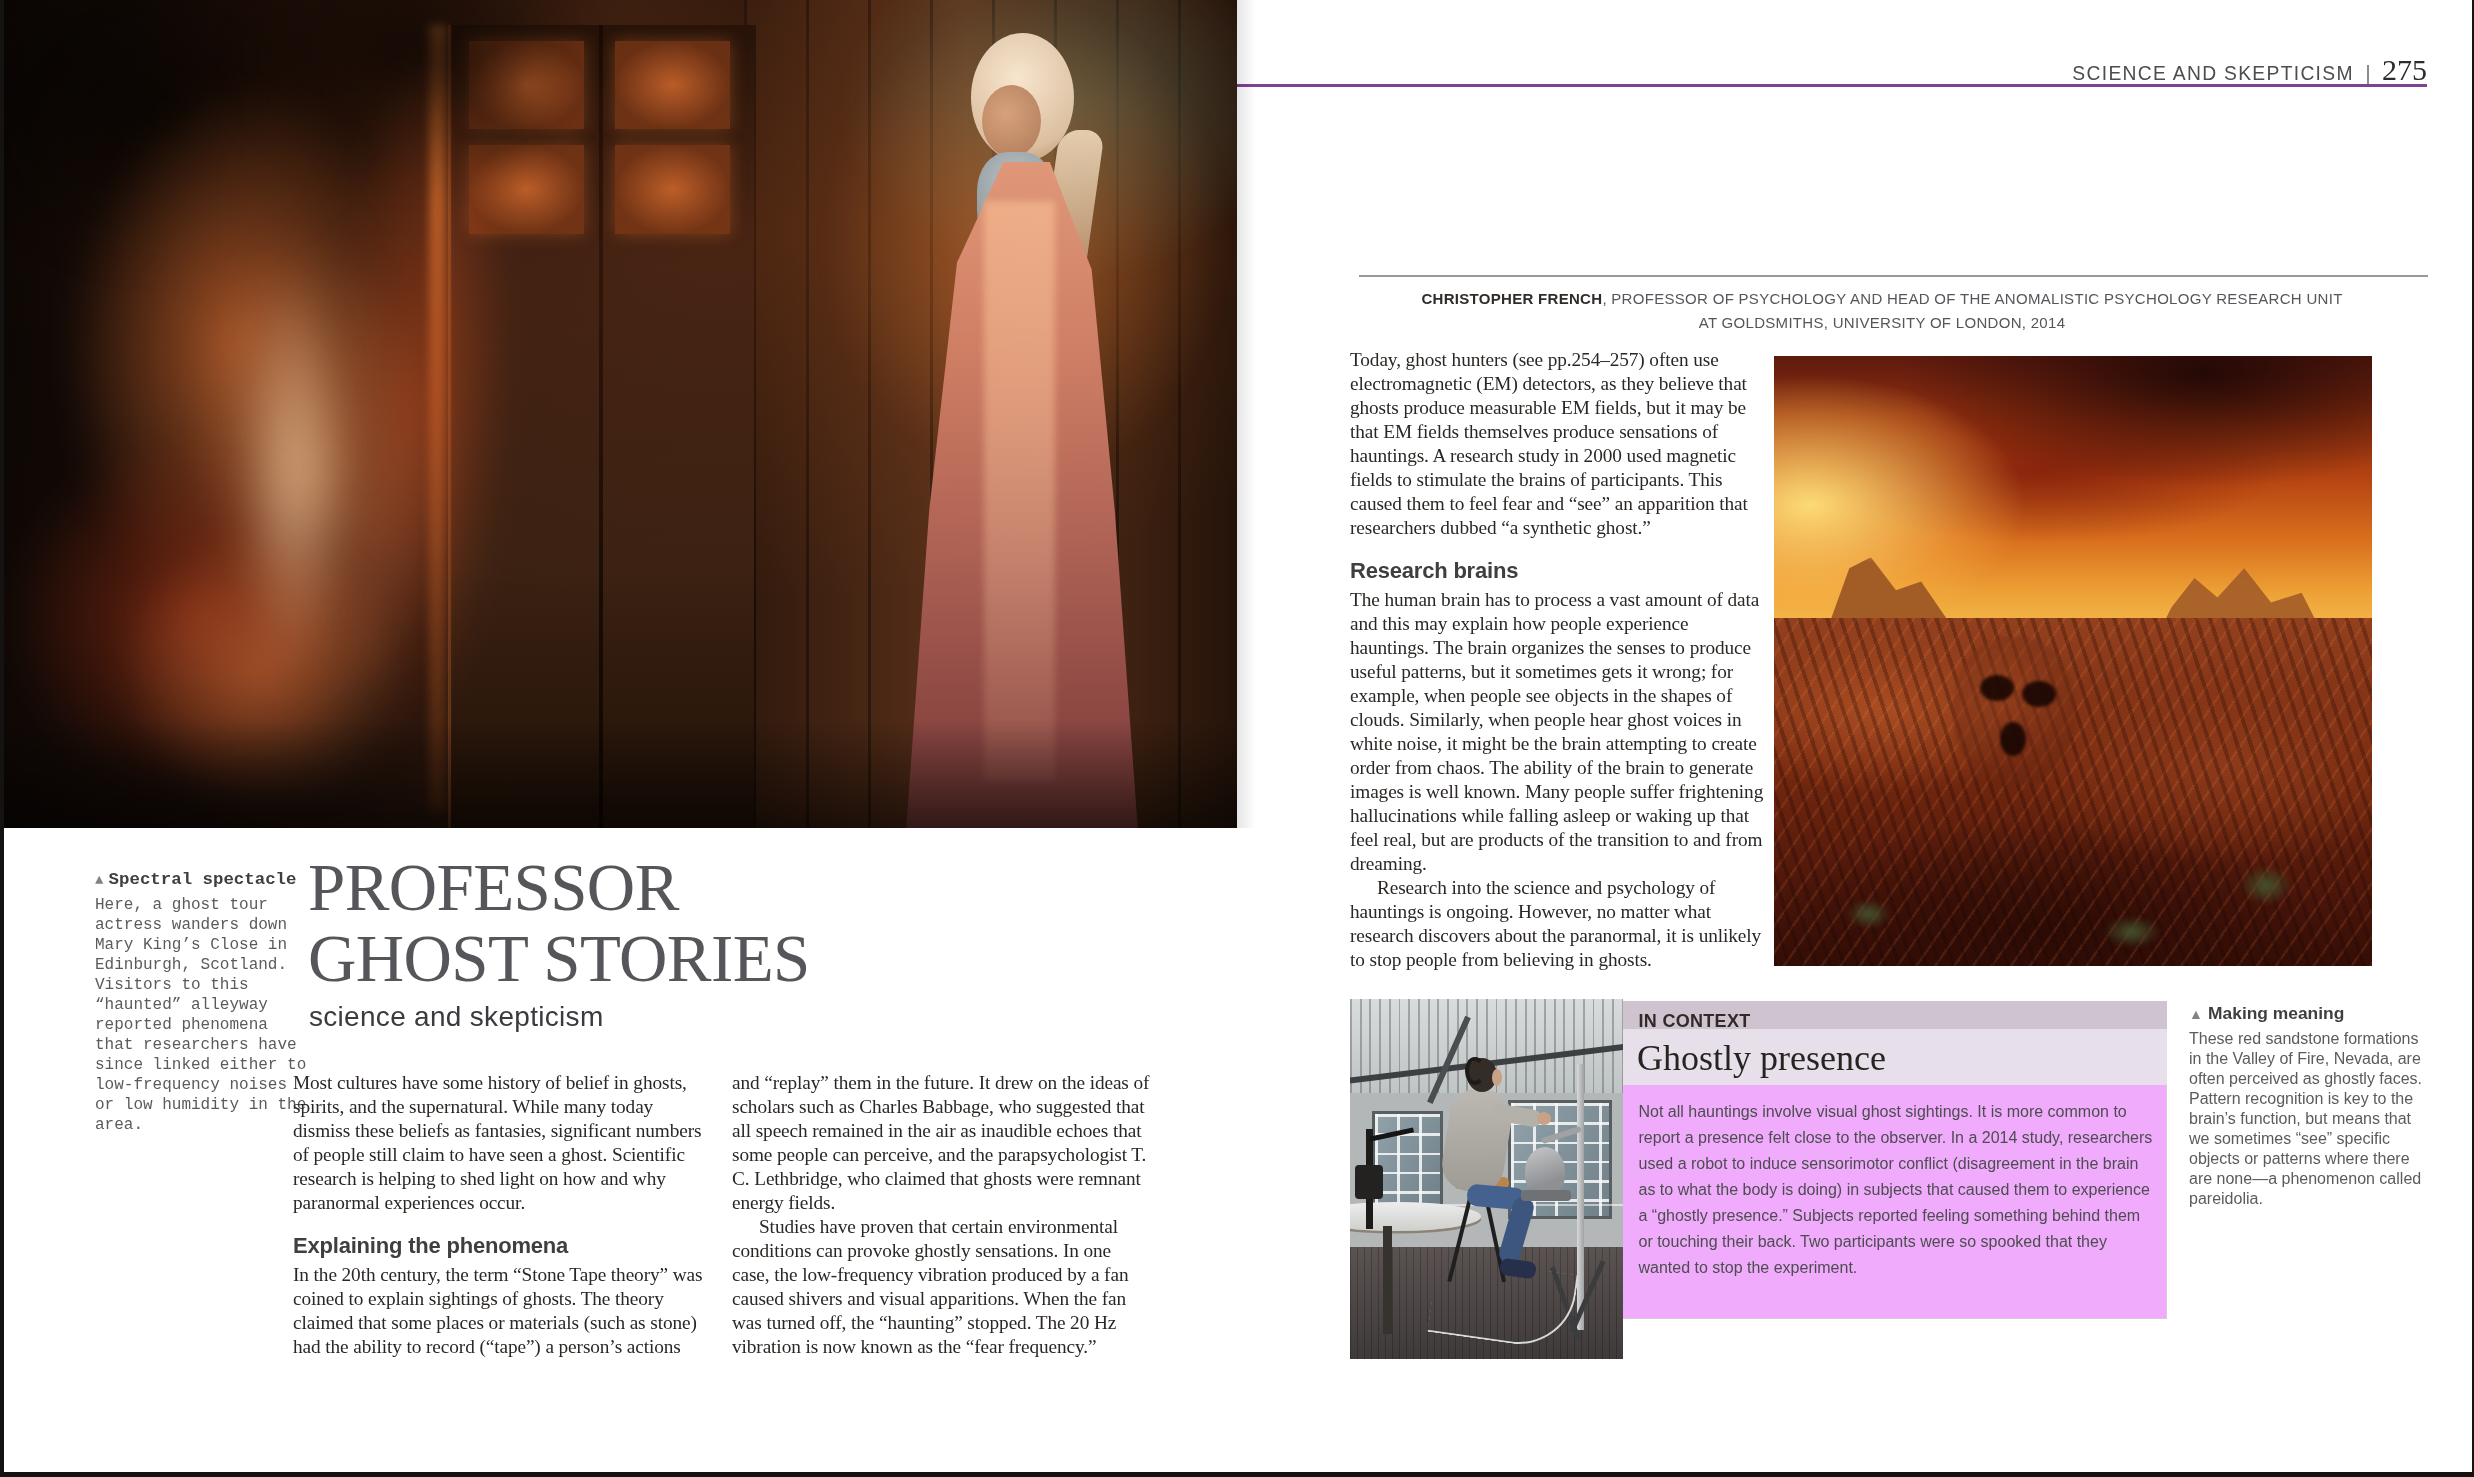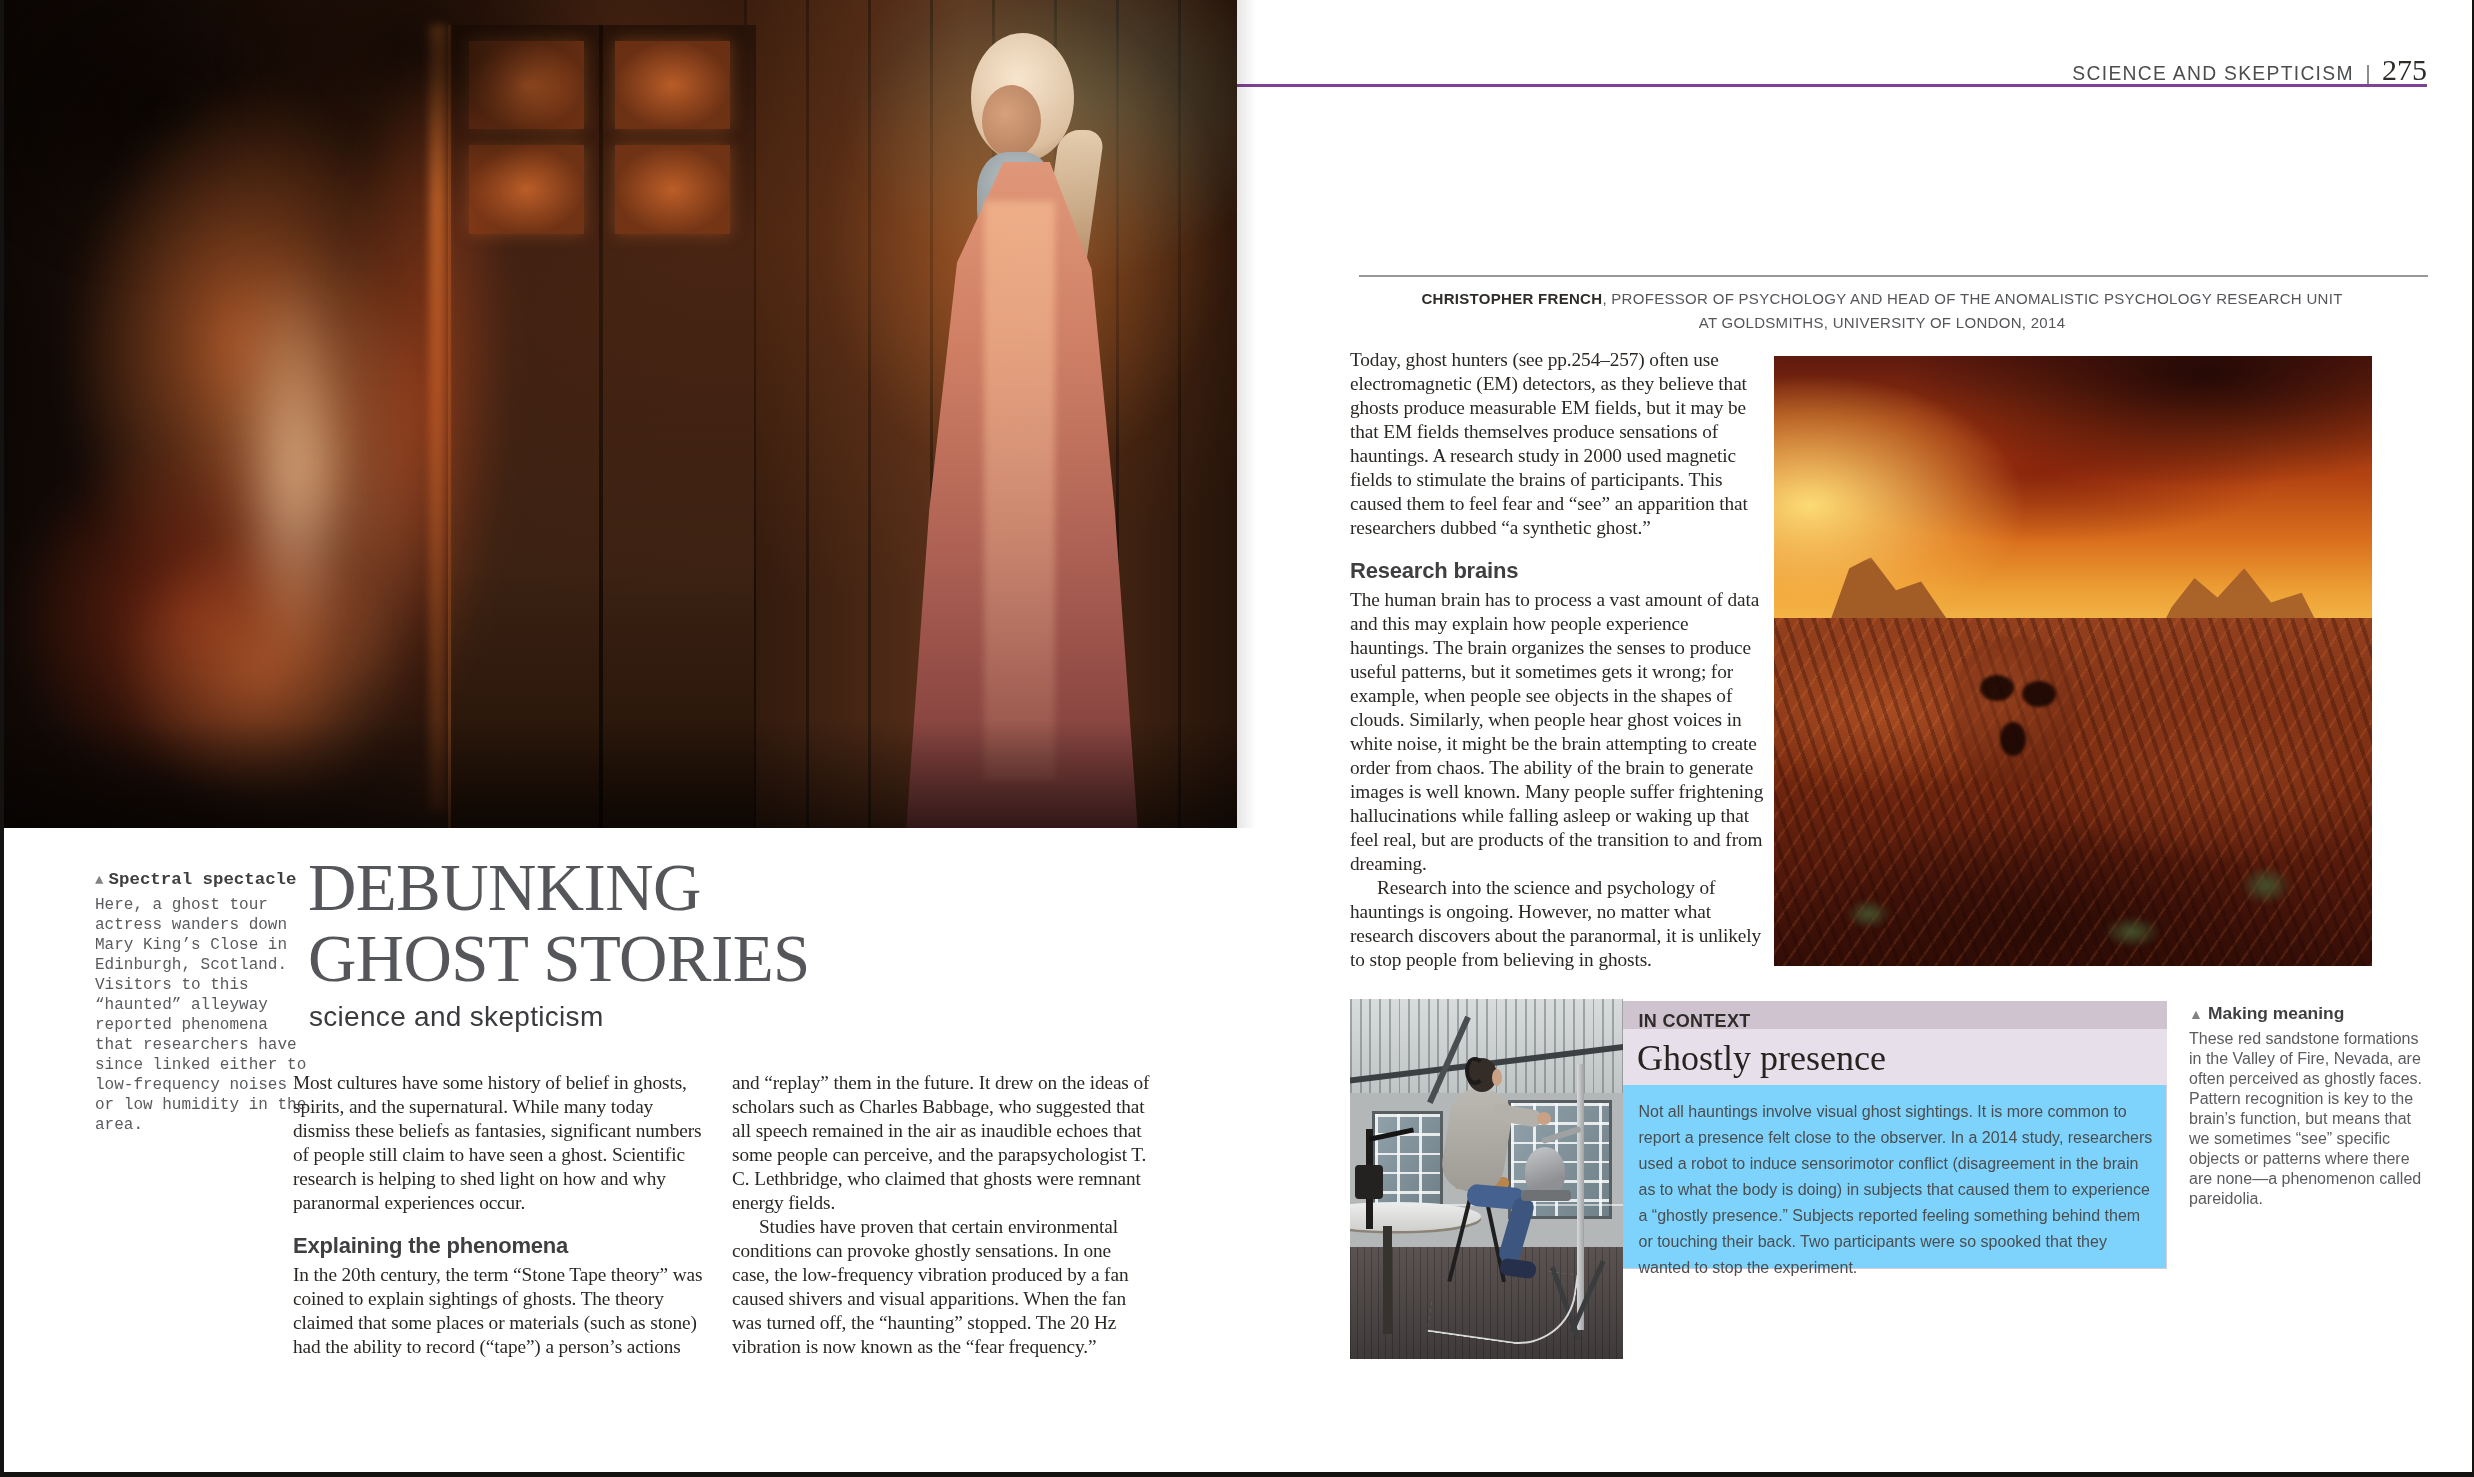--- a/index.html
+++ b/index.html
@@ -171,21 +171,21 @@
   .robot-tripod{position:absolute;width:5.2px;height:77px;background:#3a3c3e;}
   .lab-wire{position:absolute;left:30%;top:74%;width:142px;height:77px;border:2.6px solid #d8d9da;border-top:none;border-left:none;border-radius:0 0 58px 0;transform:rotate(8deg);}
 
   .ctx-box{left:1623px;top:1001px;width:544px;height:346px;font-family:"Liberation Sans",sans-serif;}
   .ctx-band1{position:absolute;left:0;top:0;width:100%;height:40px;background:var(--band_dark,#cfc3d0);
     display:flex;align-items:center;padding-left:15.5px;}
   .ctx-label{font-weight:bold;font-size:18px;letter-spacing:0.3px;color:#2f2b28;}
   .ctx-band2{position:absolute;left:0;top:28px;width:100%;height:57px;background:var(--band_light,#e7e0ea);
     display:flex;align-items:center;padding-left:14px;}
   .ctx-title{font-family:"Liberation Serif",serif;font-size:36px;color:#262320;}
-  .ctx-bodywrap{position:absolute;left:0;top:84px;width:100%;height:184px;background:#7dd3fc;
+  .ctx-bodywrap{position:absolute;left:0;top:84px;width:100%;height:234px;background:#f0abfc;
     border-right:1.9px solid var(--box_border,#d6cbd8);border-bottom:1.9px solid var(--box_border,#d6cbd8);
     padding:14px 13px 0 15.5px;}
   .ctx-body{font-size:16px;line-height:26px;color:#4c4d4f;}
   .ctx-cap{margin-top:27px;font-size:16px;line-height:21px;color:#5a5b5e;}
   .ctx-cap b{color:#3f3f41;}
 </style>
 </head>
 <body>
 
 <div id="canvas" data-name="book-spread">
@@ -224,21 +224,21 @@
   <div class="abs gutter" data-name="page-gutter"></div>
 
   <div class="abs left-caption" data-name="photo-caption-spectral">
     <div class="cap-title" data-name="caption-title">
       <span class="cap-tri" data-name="triangle-up-icon">▲</span><span>Spectral spectacle</span>
     </div>
     <div class="cap-body" data-name="caption-body">Here, a ghost tour actress wanders down Mary King’s Close in Edinburgh, Scotland. Visitors to this “haunted” alleyway reported phenomena that researchers have since linked either to low-frequency noises or low humidity in the area.</div>
   </div>
 
   <div class="abs main-title" data-name="page-title">
-    <div data-name="title-line-1">DEBUNKING</div>
+    <div data-name="title-line-1">PROFESSOR</div>
     <div data-name="title-line-2">GHOST STORIES</div>
   </div>
   <div class="abs subtitle" data-name="page-subtitle">science and skepticism</div>
 
   <div class="abs bodycol col1" data-name="left-text-column-1">
     <p data-name="paragraph">Most cultures have some history of belief in ghosts, spirits, and the supernatural. While many today dismiss these beliefs as fantasies, significant numbers of people still claim to have seen a ghost. Scientific research is helping to shed light on how and why paranormal experiences occur.</p>
     <h3 data-name="section-heading">Explaining the phenomena</h3>
     <p data-name="paragraph">In the 20th century, the term “Stone Tape theory” was coined to explain sightings of ghosts. The theory claimed that some places or materials (such as stone) had the ability to record (“tape”) a person’s actions</p>
   </div>
   <div class="abs bodycol col2" data-name="left-text-column-2">

